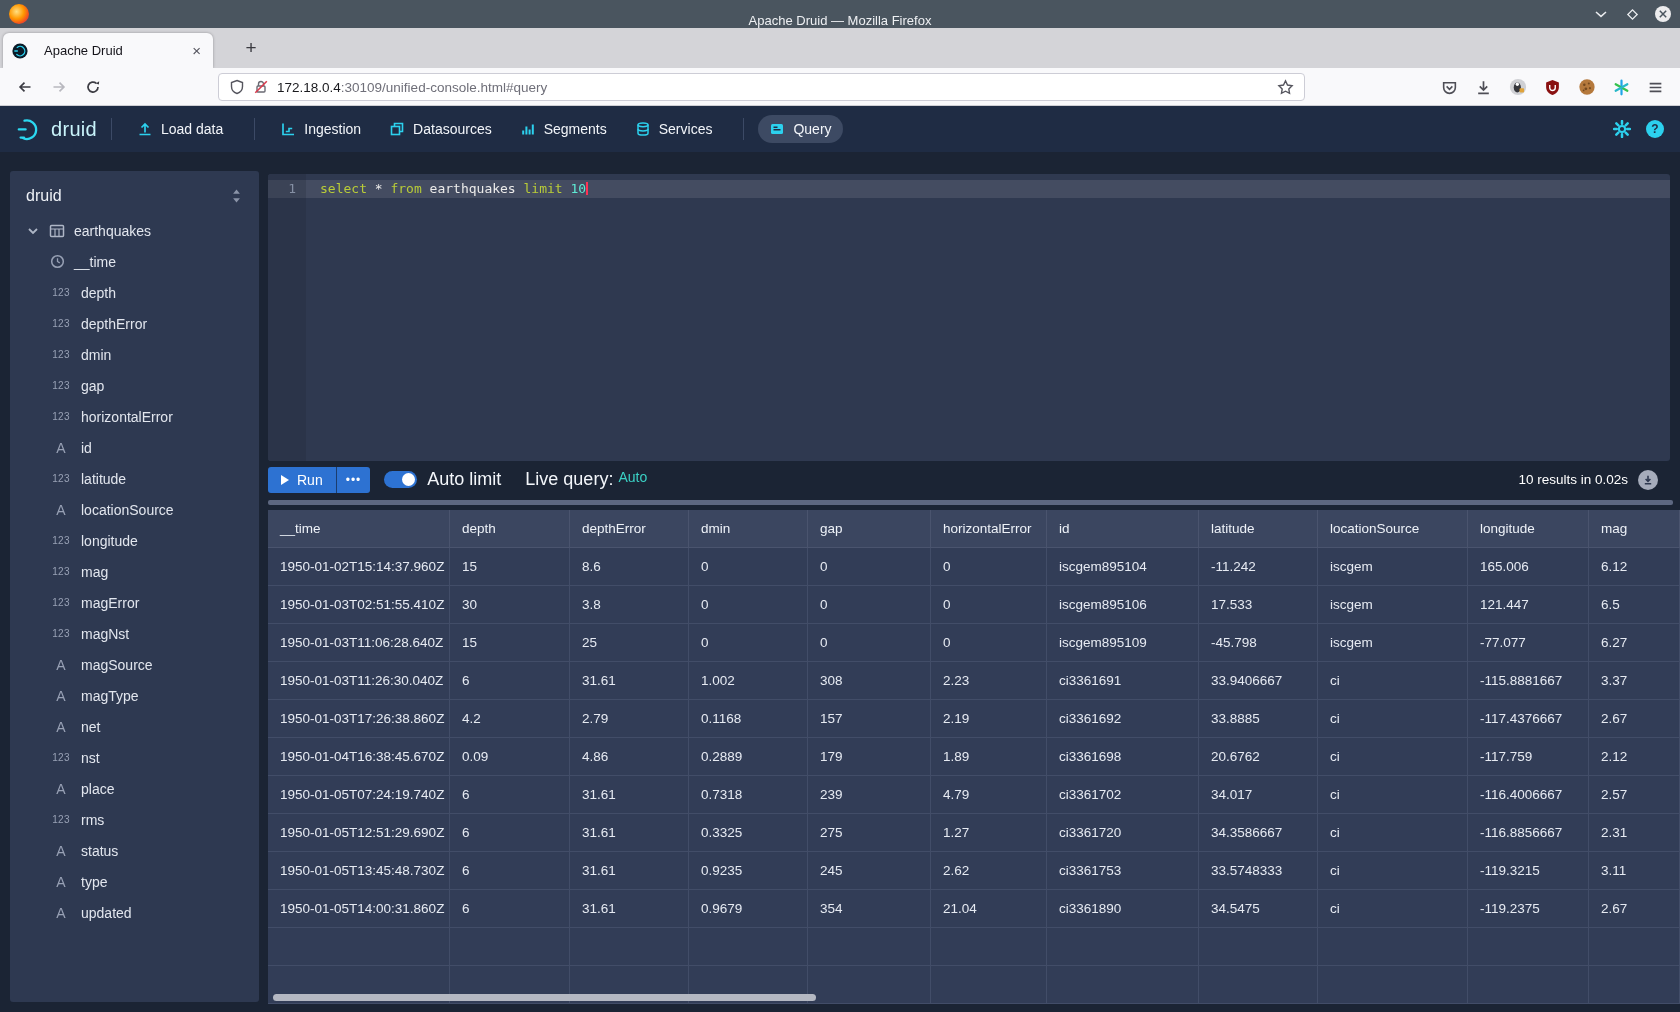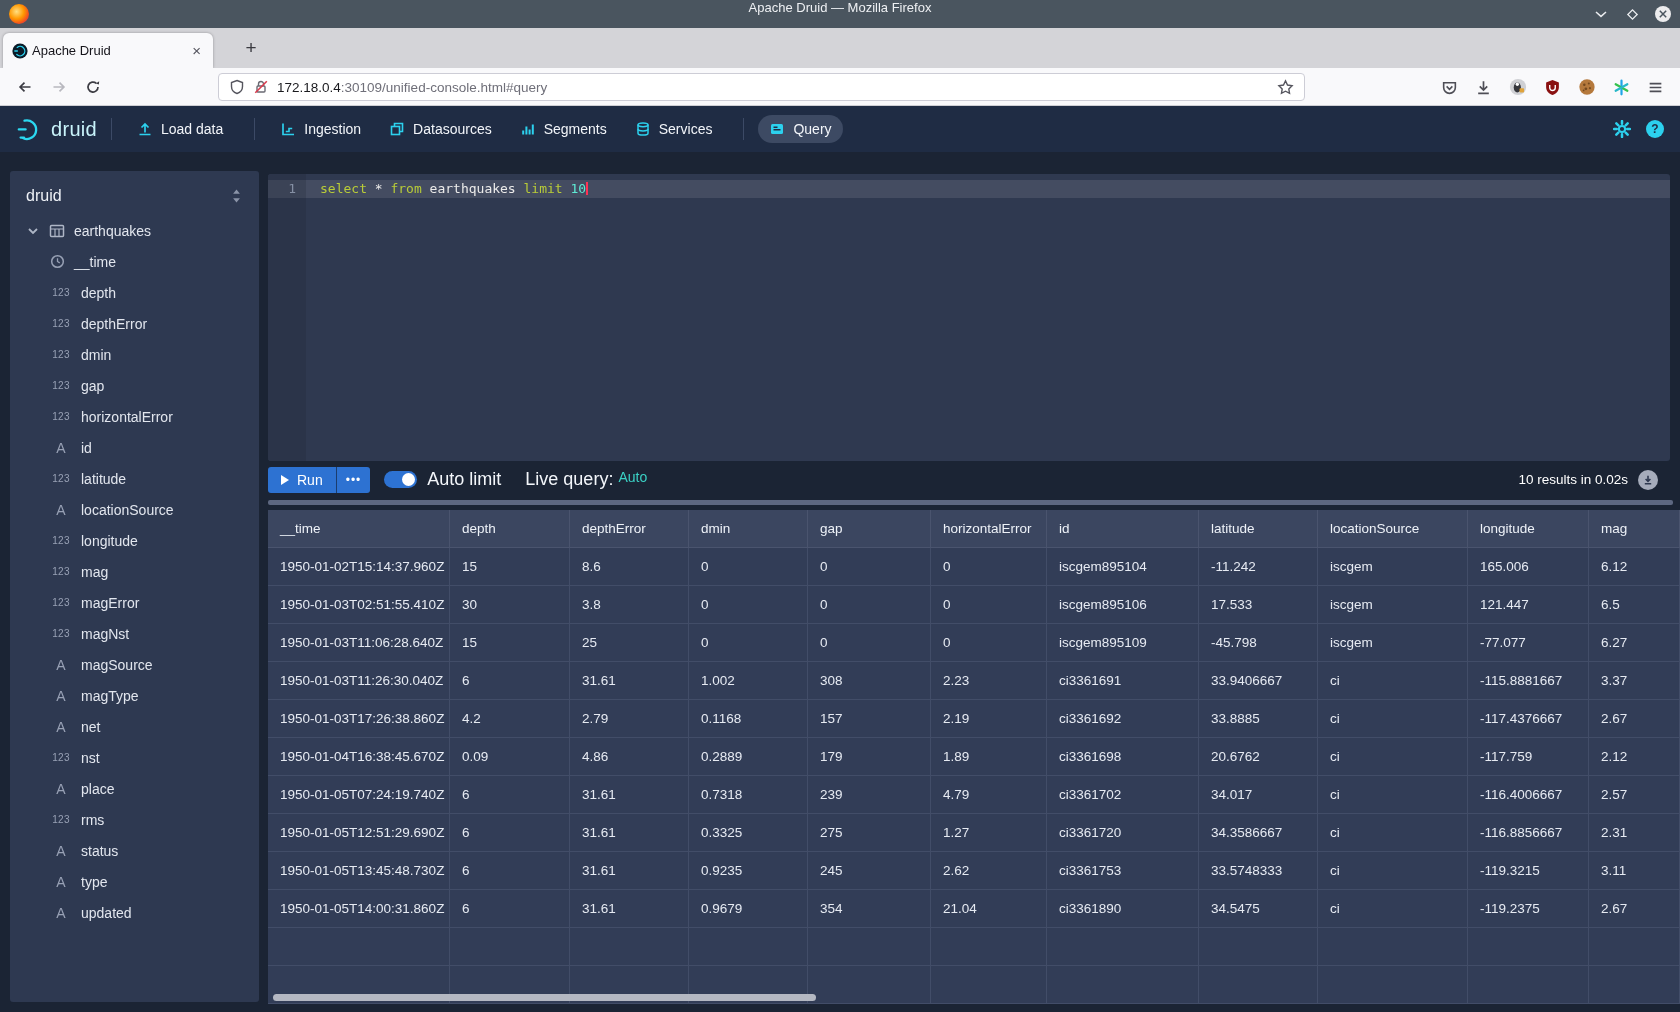--- a/index.html
+++ b/index.html
@@ -1,31 +1,31 @@
 <!DOCTYPE html>
 <html><head>
 <meta charset="utf-8">
 <style>
   *{margin:0;padding:0;box-sizing:border-box}
   html,body{width:1680px;height:1012px}
   body{position:relative;overflow:hidden;background:#1b2434;font-family:"Liberation Sans","DejaVu Sans",sans-serif;-webkit-font-smoothing:antialiased}
   svg{display:block}
 
   
-  .titlebar{position:absolute;top:0;left:0;right:0;height:28px;background:#4a555f;display:flex;align-items:flex-start}
+  .titlebar{position:absolute;top:0;left:0;right:0;height:28px;background:#4a555f;display:flex;align-items:flex-end}
   .ff-logo{position:absolute;left:9px;top:4px;width:20px;height:20px;border-radius:50%;
            background:radial-gradient(circle at 38% 38%,#ffe082,#ff9800 42%,#f4511e 68%,#8e24aa 100%)}
   .titlebar-title{flex:1;text-align:center;color:#eef0f3;font-size:13px}
   .win-controls{position:absolute;right:8px;top:0;height:28px;display:flex;gap:13px;align-items:center}
   .win-btn{width:18px;height:18px;display:flex;align-items:center;justify-content:center}
 
   
   .tabstrip{position:absolute;top:28px;left:0;right:0;height:40px;background:#d4d4d8}
   .tab{position:absolute;left:3px;top:5px;width:210px;height:35px;background:#f9f9fb;border-radius:6px 6px 0 0;
-       display:flex;align-items:center;gap:4px;padding:0 9px;box-shadow:0 0 3px rgba(0,0,0,.3)}
+       display:flex;align-items:center;gap:16px;padding:0 9px;box-shadow:0 0 3px rgba(0,0,0,.3)}
   .tab-title{flex:1;font-size:13px;color:#15141a;white-space:nowrap;overflow:hidden}
   .tab-close{font-size:15px;color:#55555e;padding:0 3px}
   .newtab{position:absolute;left:238px;top:7px;font-size:19px;color:#3a3a40;width:26px;height:26px;display:flex;align-items:center;justify-content:center}
 
   
   .navbar{position:absolute;top:68px;left:0;right:0;height:38px;background:#f9f9fb;border-bottom:1px solid #cfcfd4}
   .nav-btn{position:absolute;top:7px;width:26px;height:24px;display:flex;align-items:center;justify-content:center}
   .urlbar{position:absolute;left:218px;top:5px;width:1087px;height:28px;background:#fff;border:1px solid #cdcdd6;
           border-radius:4px;display:flex;align-items:center;gap:8px;padding:0 10px;font-size:13.5px}
   .url-host{color:#1a1a1e}

